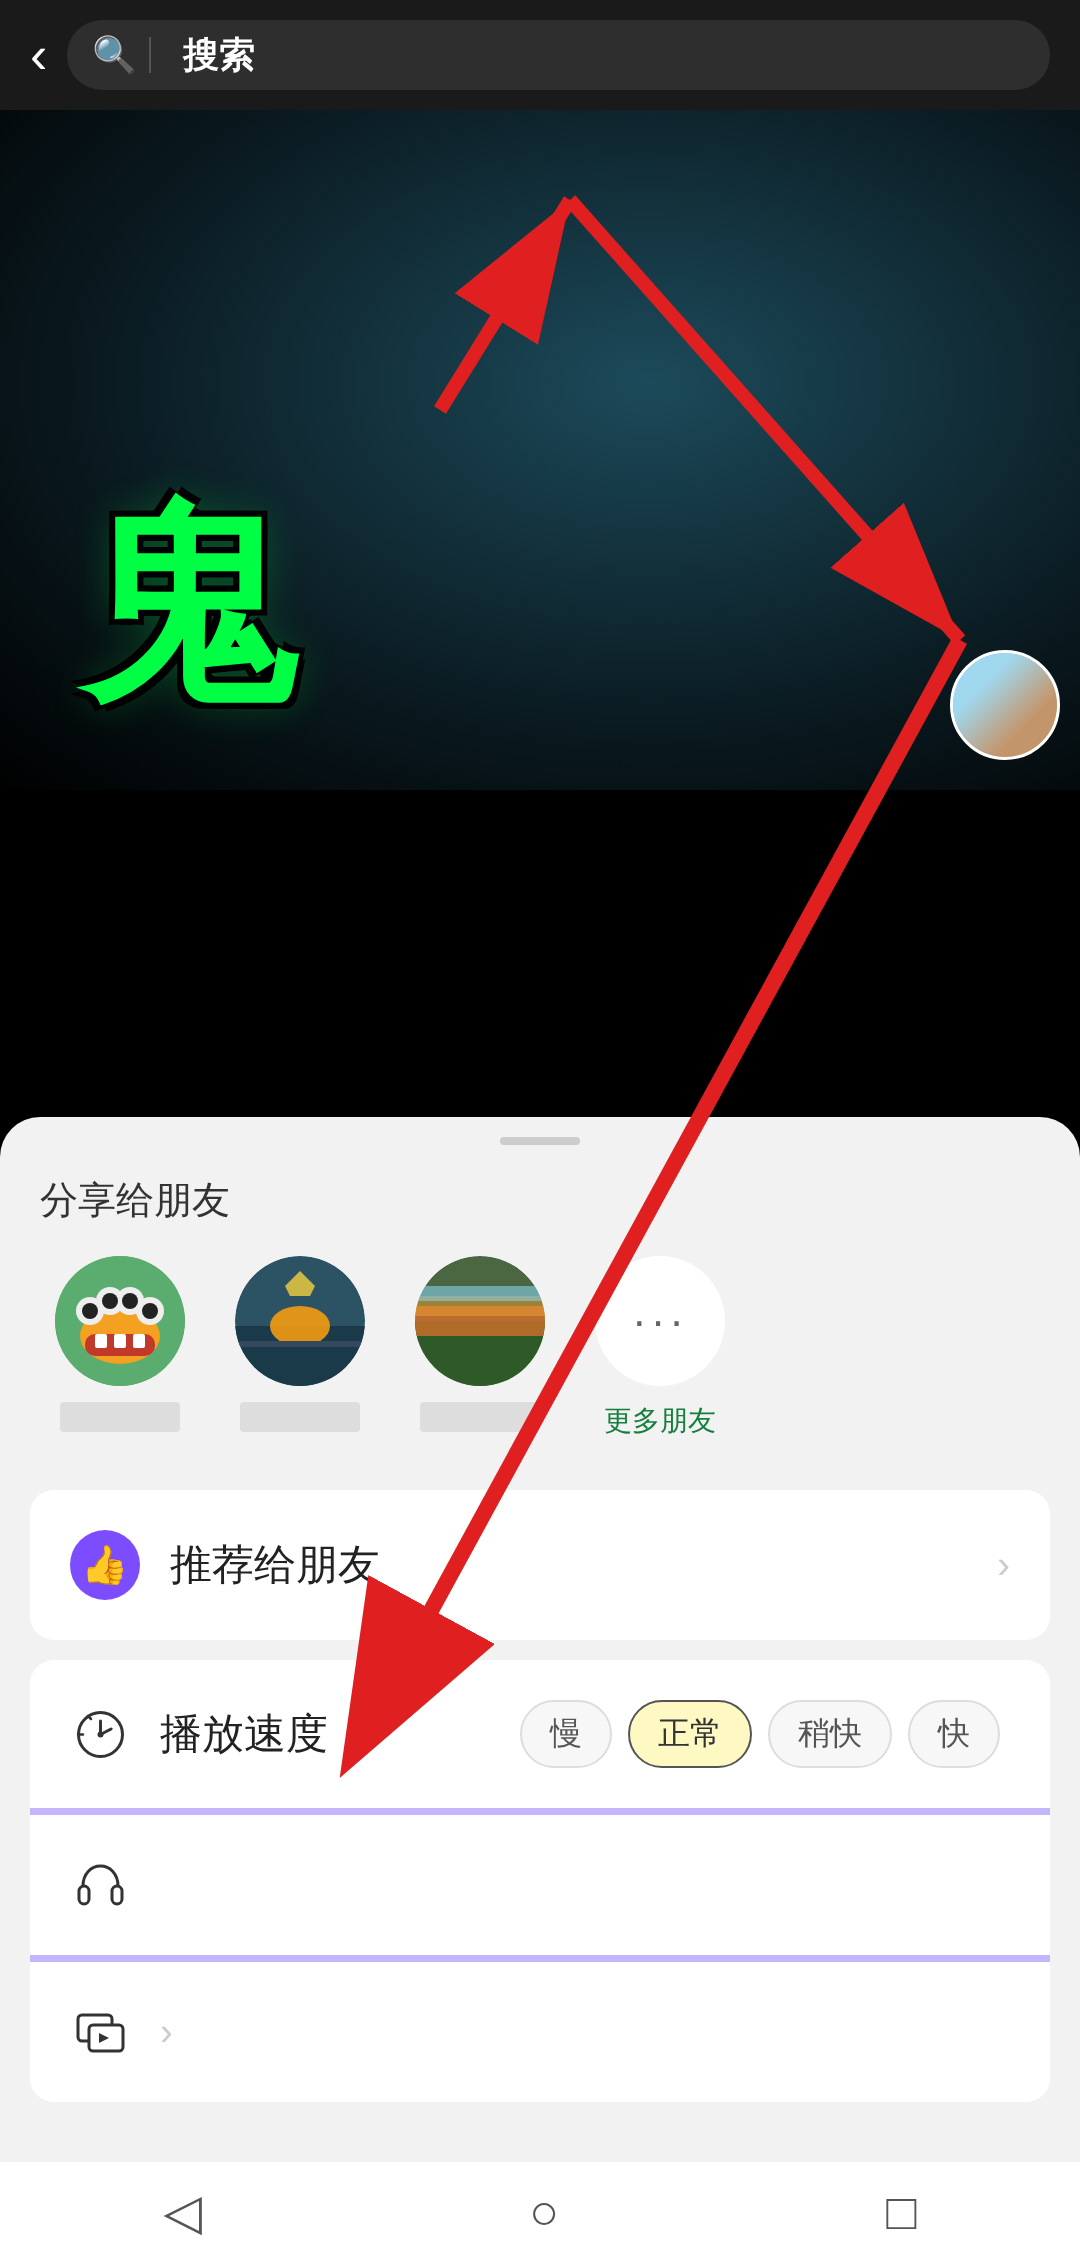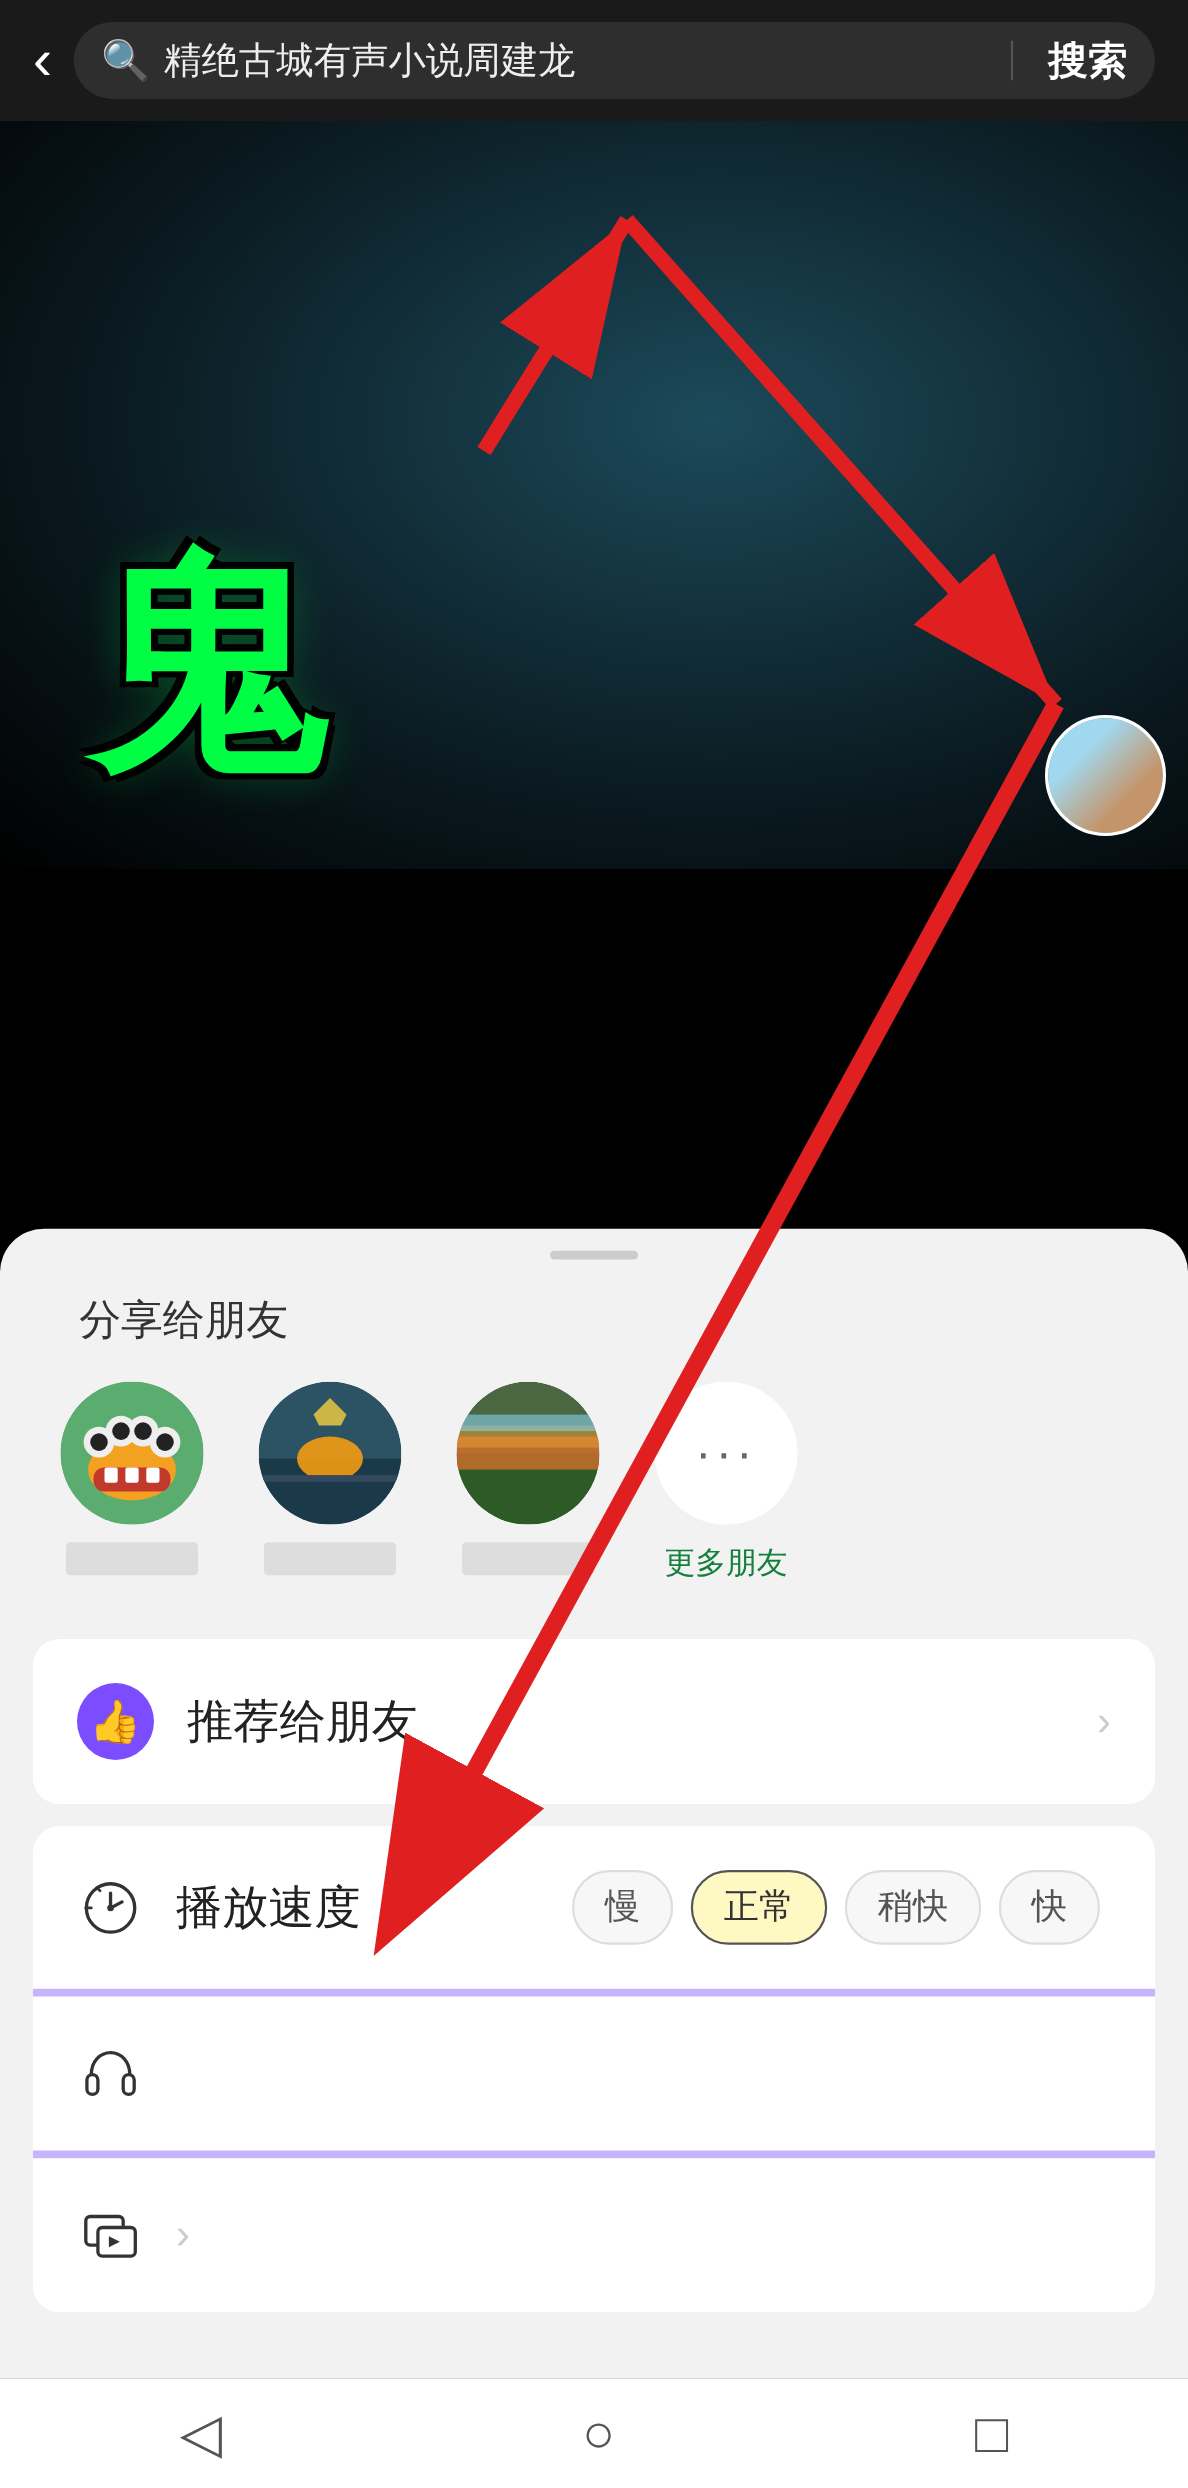--- a/index.html
+++ b/index.html
@@ -134,21 +134,20 @@
       height: 8px;
       background: #ccc;
       border-radius: 4px;
       margin: 20px auto 30px;
     }
     .share-title {
       font-size: 38px;
       color: #333;
       padding: 0 40px 30px;
       font-weight: normal;
-      margin-left: 32px;
     }
 
     
     .friends-row {
       display: flex;
       gap: 0;
       padding: 0 30px 30px;
       overflow-x: auto;
     }
     .friend-item {
@@ -295,21 +294,20 @@
       height: 100%;
     }
   </style>
 </head>
 <body>
 
 <div class="top-bar">
   <span class="back-btn">‹</span>
   <div class="search-box">
     <span class="search-icon-inner">🔍</span>
-    <span class="search-text">精绝古城有声小说周建龙</span>
     <div class="search-divider"></div>
     <span class="search-btn">搜索</span>
   </div>
 </div>
 
 <div class="video-area">
   <div class="video-bg"></div>
   <span class="ghost-char">鬼</span>
   <div class="avatar-top-right">
     <div class="avatar-inner"></div>

